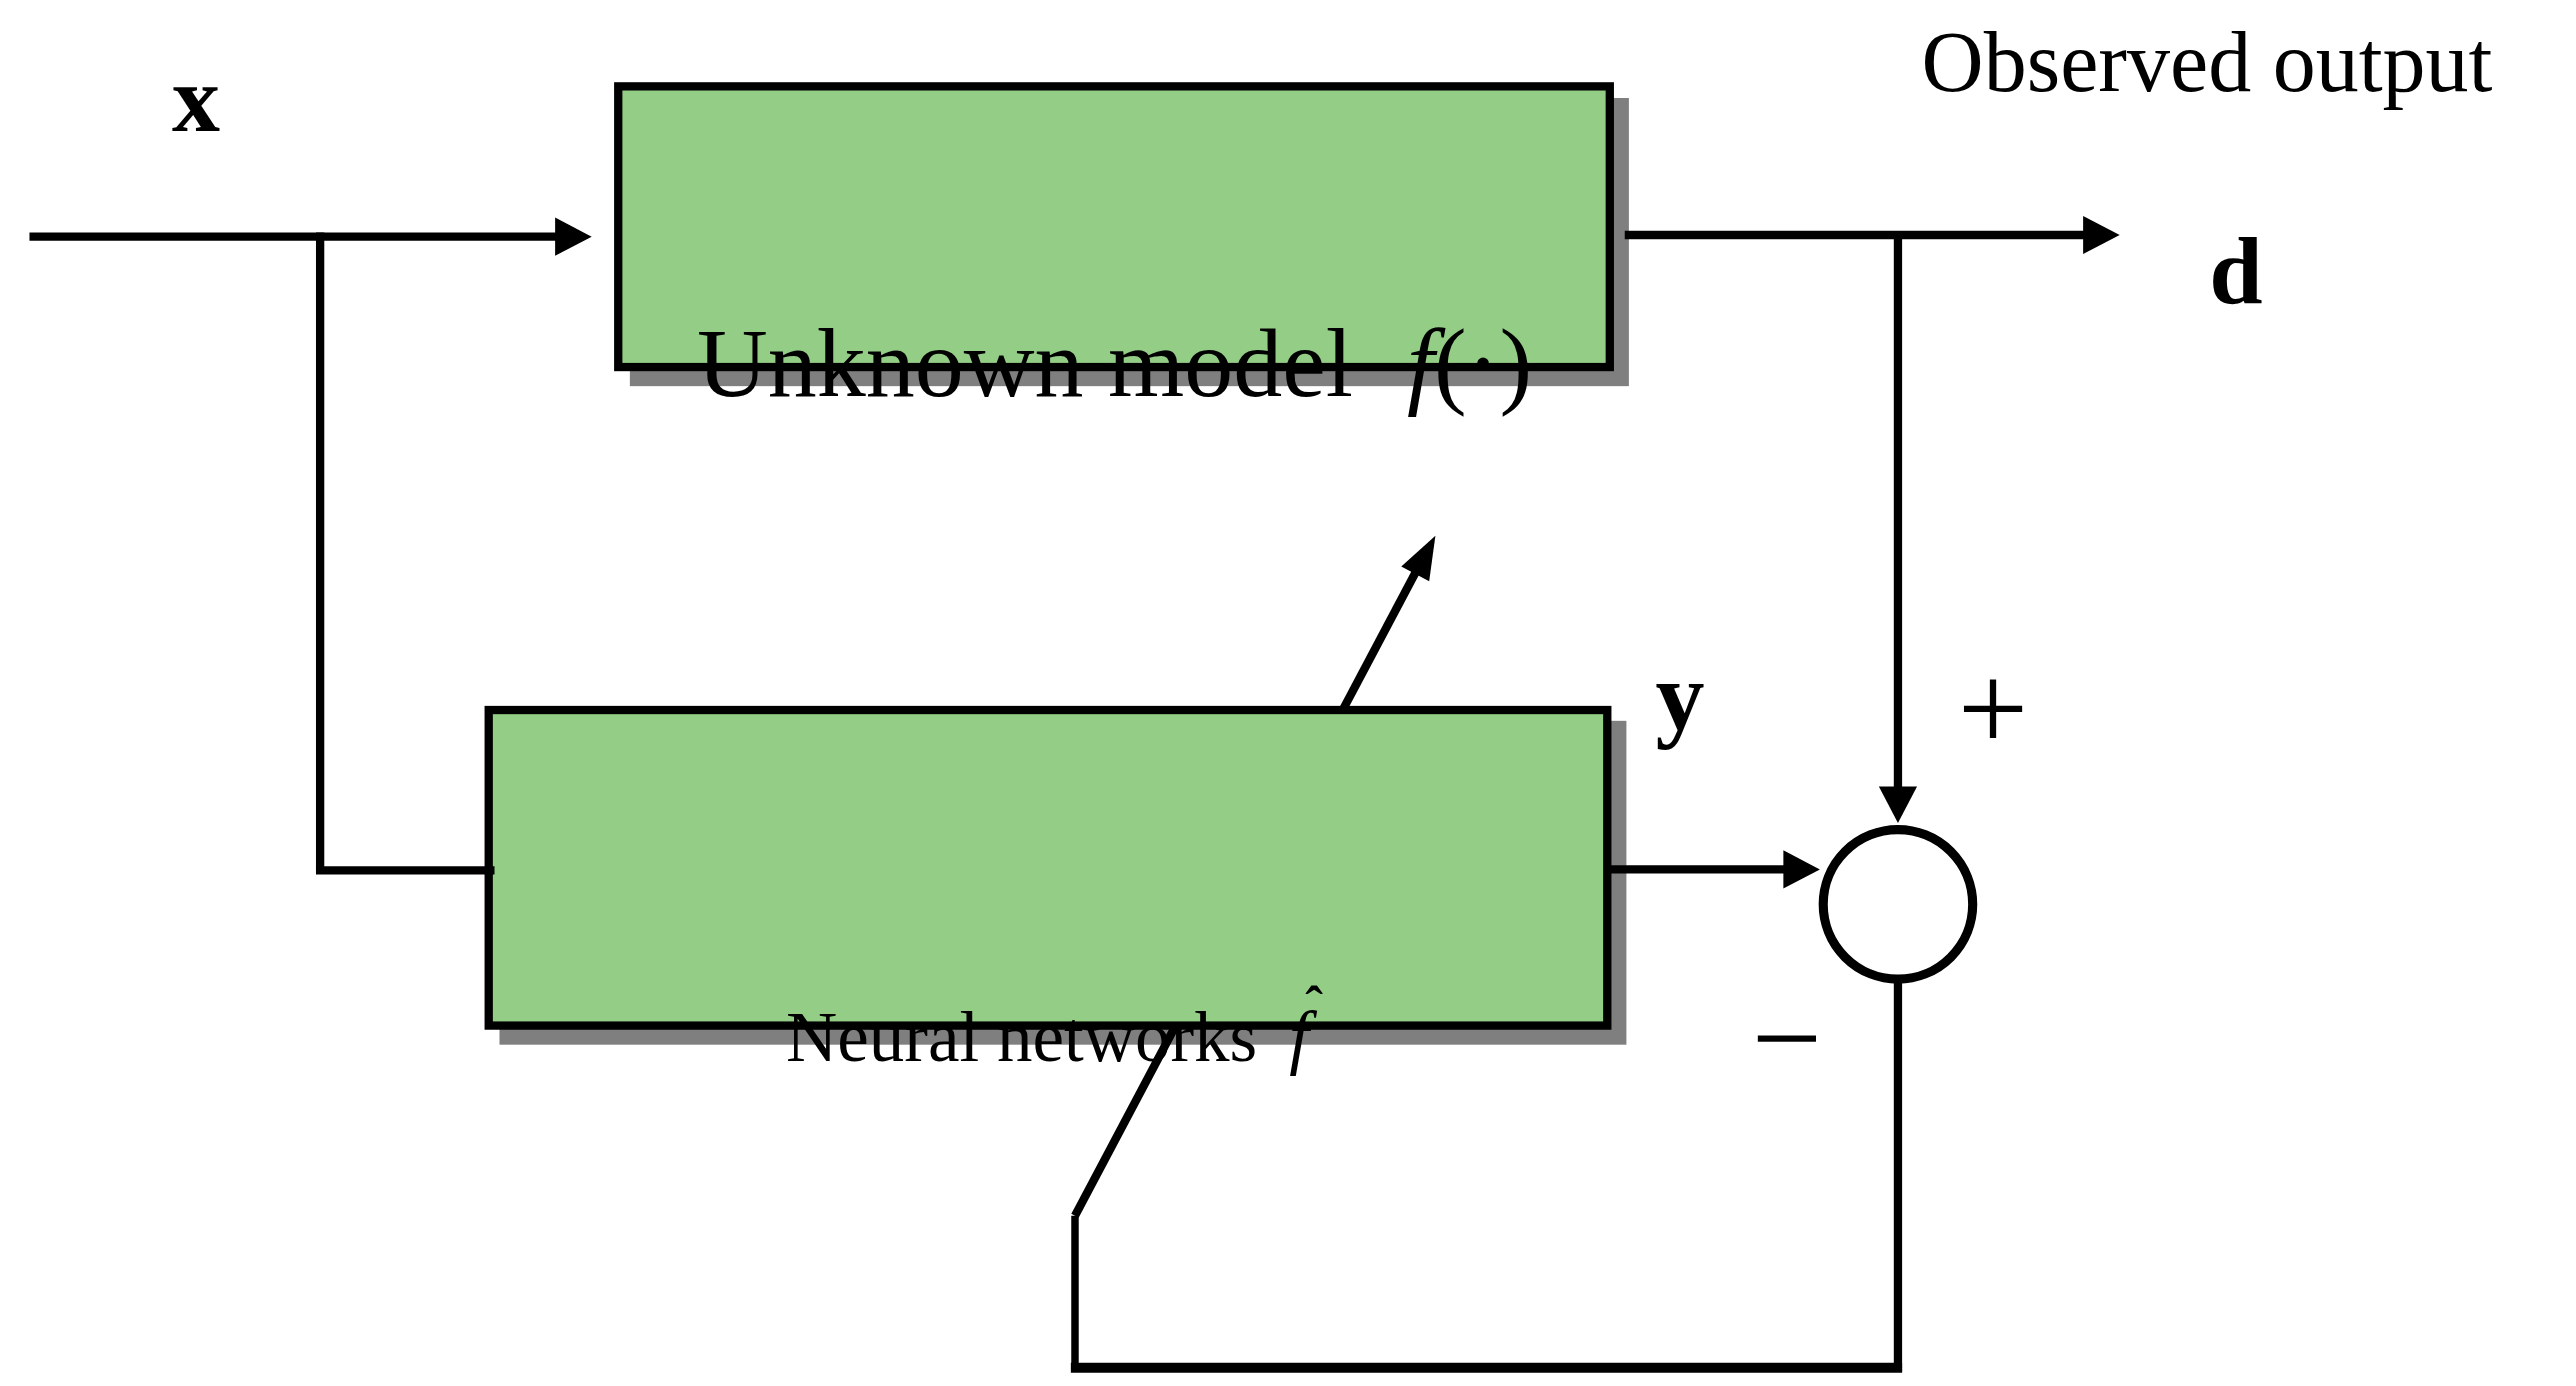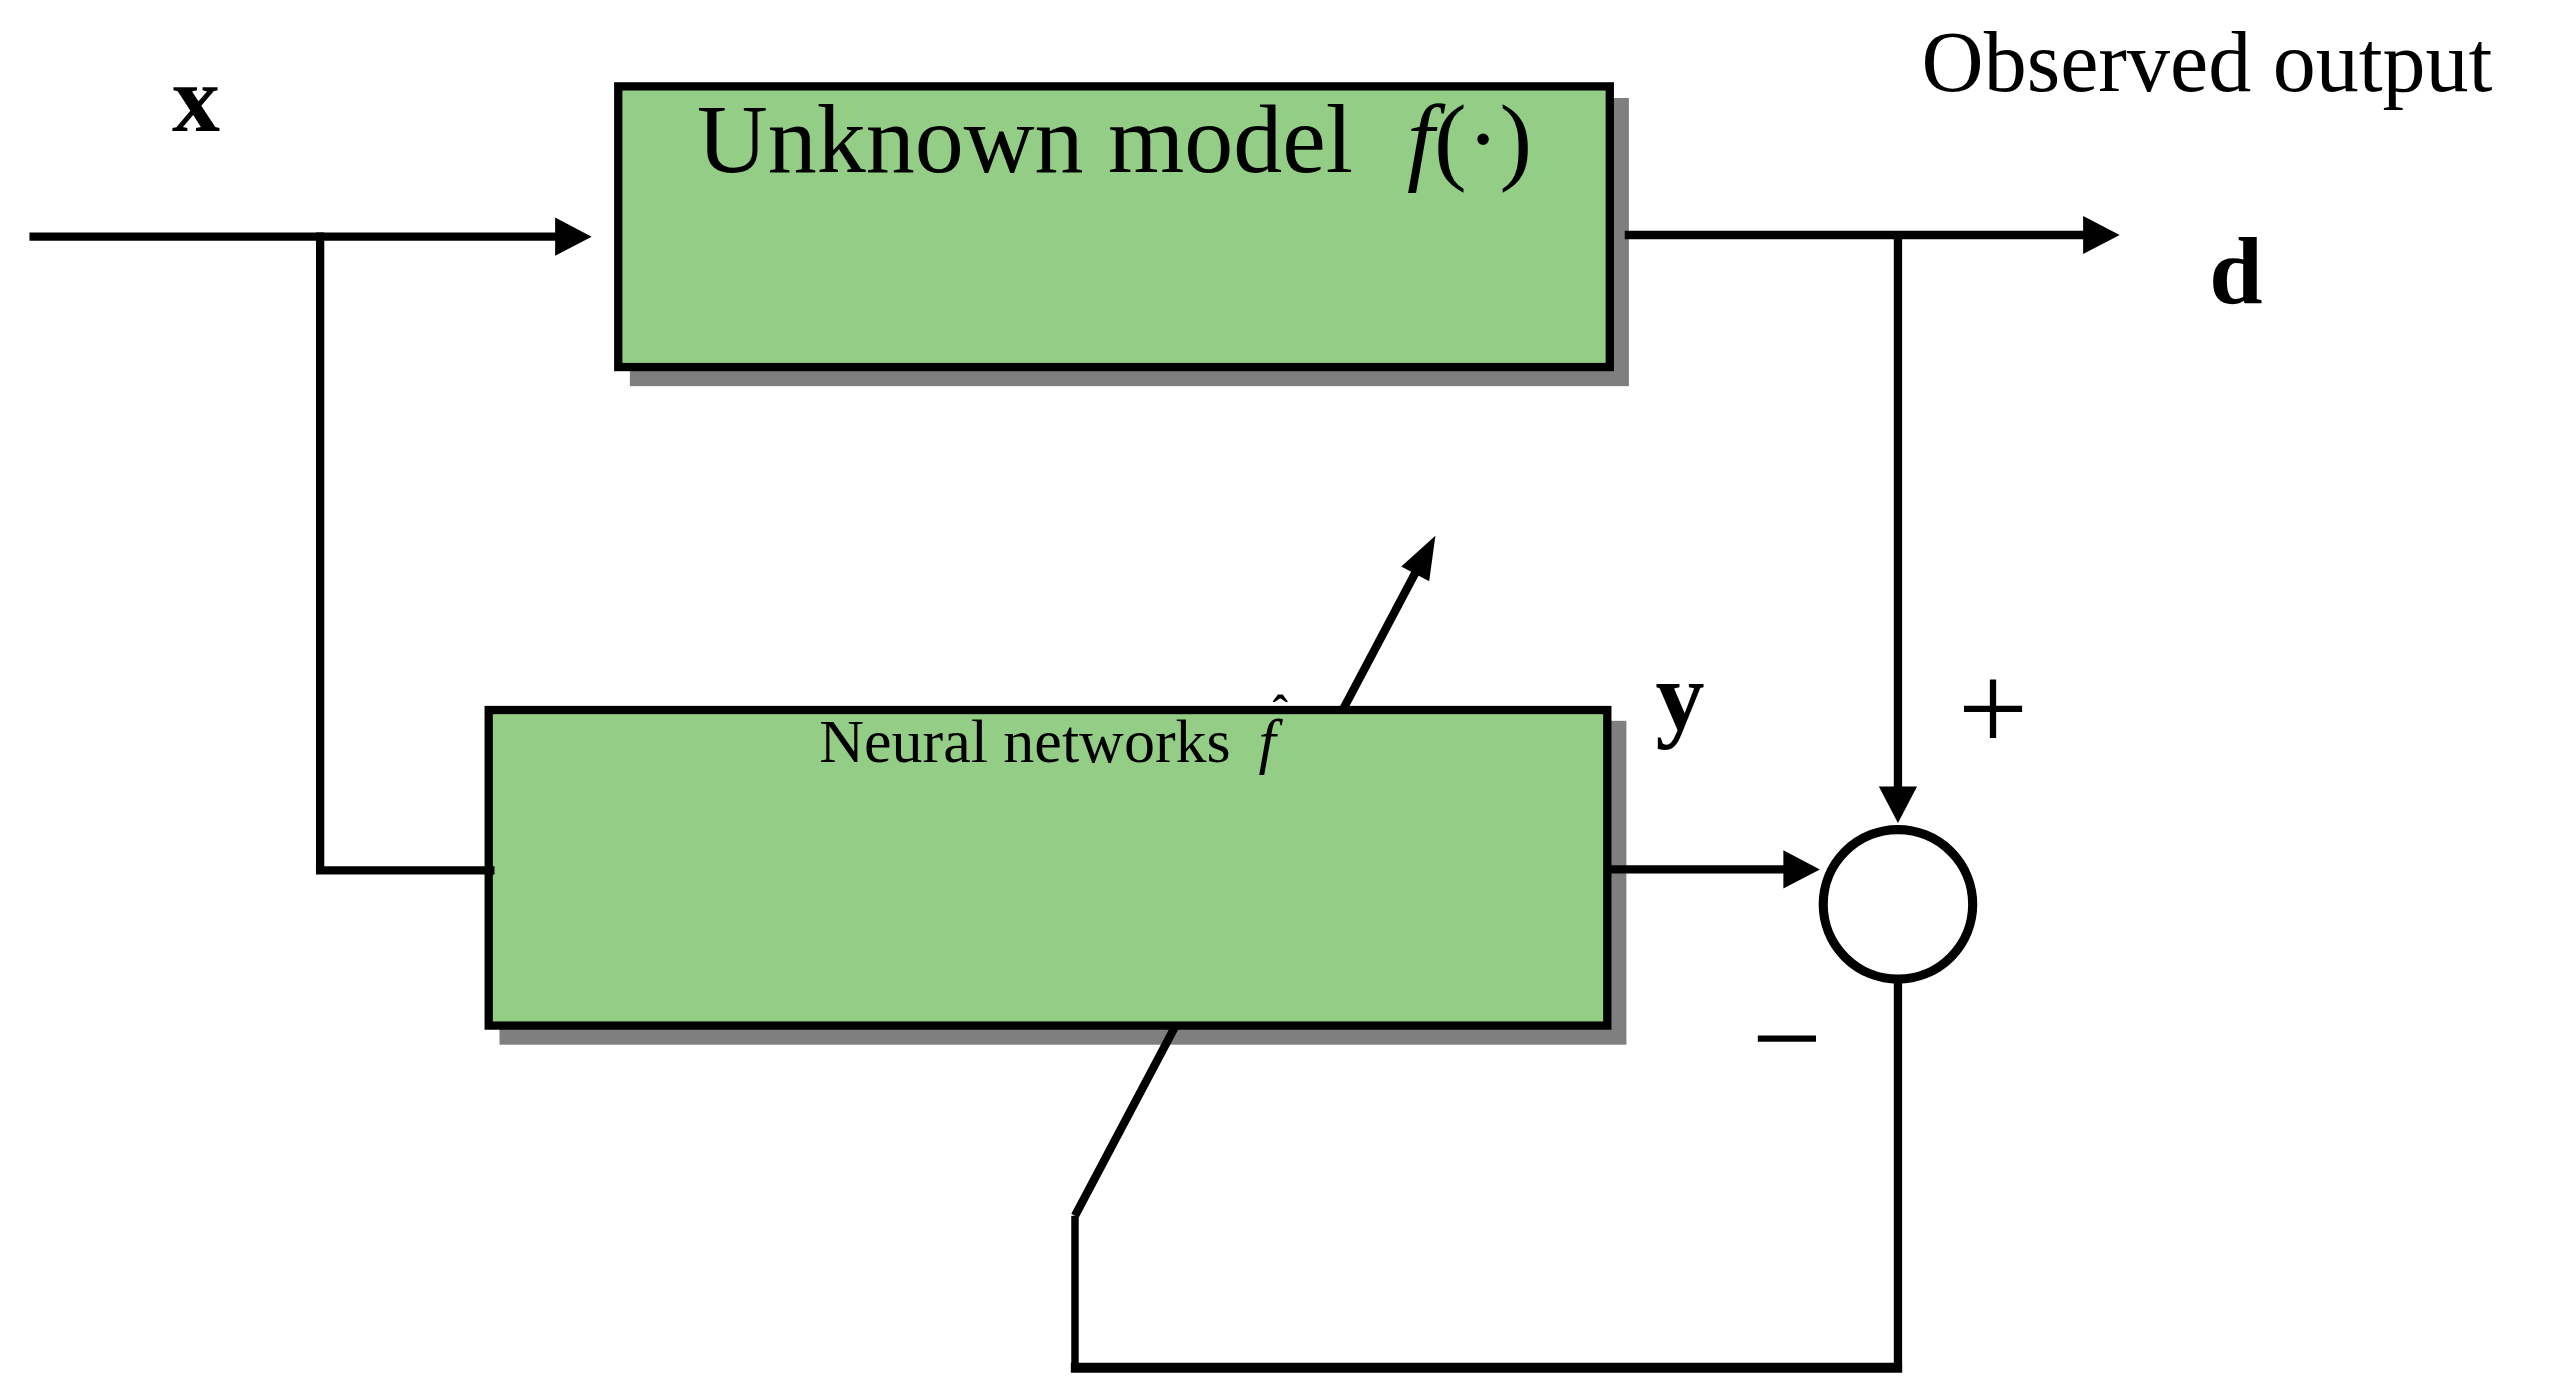--- a/index.html
+++ b/index.html
@@ -8,22 +8,23 @@
     width:2576px;height:1386px;
     background:#ffffff;
     font-family:"Liberation Serif", serif;
     overflow:hidden;
   }
   svg.wires{position:absolute;left:0;top:0;}
   .lbl{position:absolute;color:#000;white-space:nowrap;}
   .center-anchor{transform:translate(-50%,-50%);}
   .bold{font-weight:bold;}
   .boxlabel{
-    position:absolute;display:flex;align-items:flex-start;justify-content:center;
+    position:absolute;display:flex;align-items:flex-end;justify-content:center;
     color:#000;
+    margin-top:48px;
   }
   .formula{font-style:italic;}
   .fx{font-style:italic;}
   .upright{font-style:normal;}
   .gap-sm{display:inline-block;width:0.45em;}
   .gap-lg{display:inline-block;width:0.55em;}
   .fhat{position:relative;display:inline-block;font-style:italic;}
   .fhat .hat{
     position:absolute;left:0.30em;top:-0.42em;
     font-size:0.75em;font-style:normal;font-weight:bold;
@@ -74,21 +75,21 @@
     <span>Unknown model</span>
     <span class="gap-lg"></span>
     <span class="fx">f</span>
     <span class="upright">(·)</span>
   </div>
 
   <div class="lbl" style="left:1833px;top:11.6px;width:748px;text-align:center;font-size:86px;">Observed output</div>
 
   <div class="lbl center-anchor bold" style="left:2236px;top:270px;font-size:96px;">d</div>
 
-  <div class="boxlabel" style="left:484px;top:706px;width:1127px;height:324px;font-size:62px;">
+  <div class="boxlabel" style="left:484px;top:706px;width:1127px;height:324px;font-size:71px;">
     <span>Neural networks</span>
     <span class="gap-sm"></span>
     <span class="fhat"><span class="hat">ˆ</span><span>f</span></span>
   </div>
 
   <div class="lbl center-anchor bold" style="left:1680px;top:696px;font-size:98px;">y</div>
 
   <div class="lbl center-anchor signline" style="left:1993px;top:708px;font-size:125px;">+</div>
 
   <div class="lbl center-anchor signline" style="left:1787px;top:1038px;font-size:125px;">−</div>

